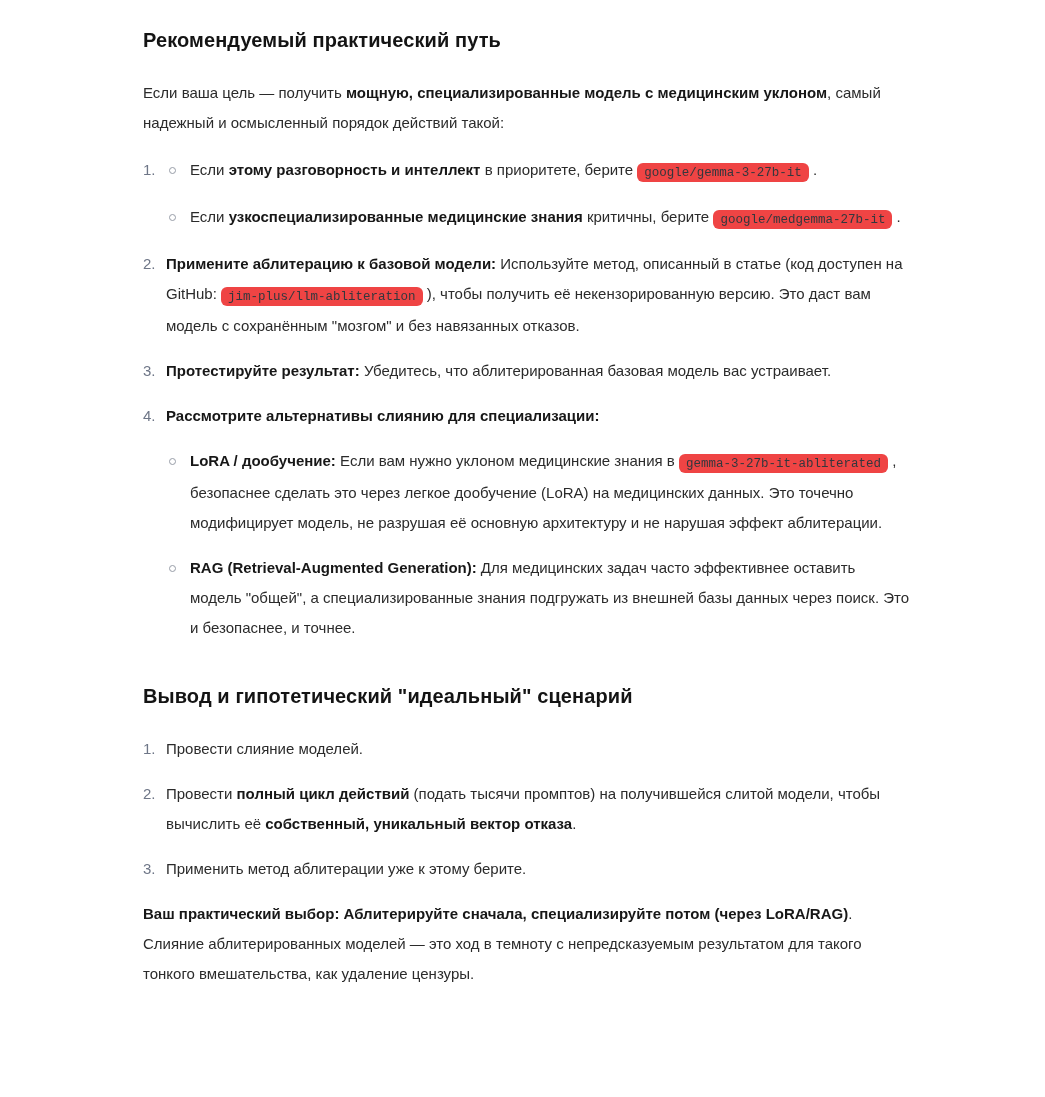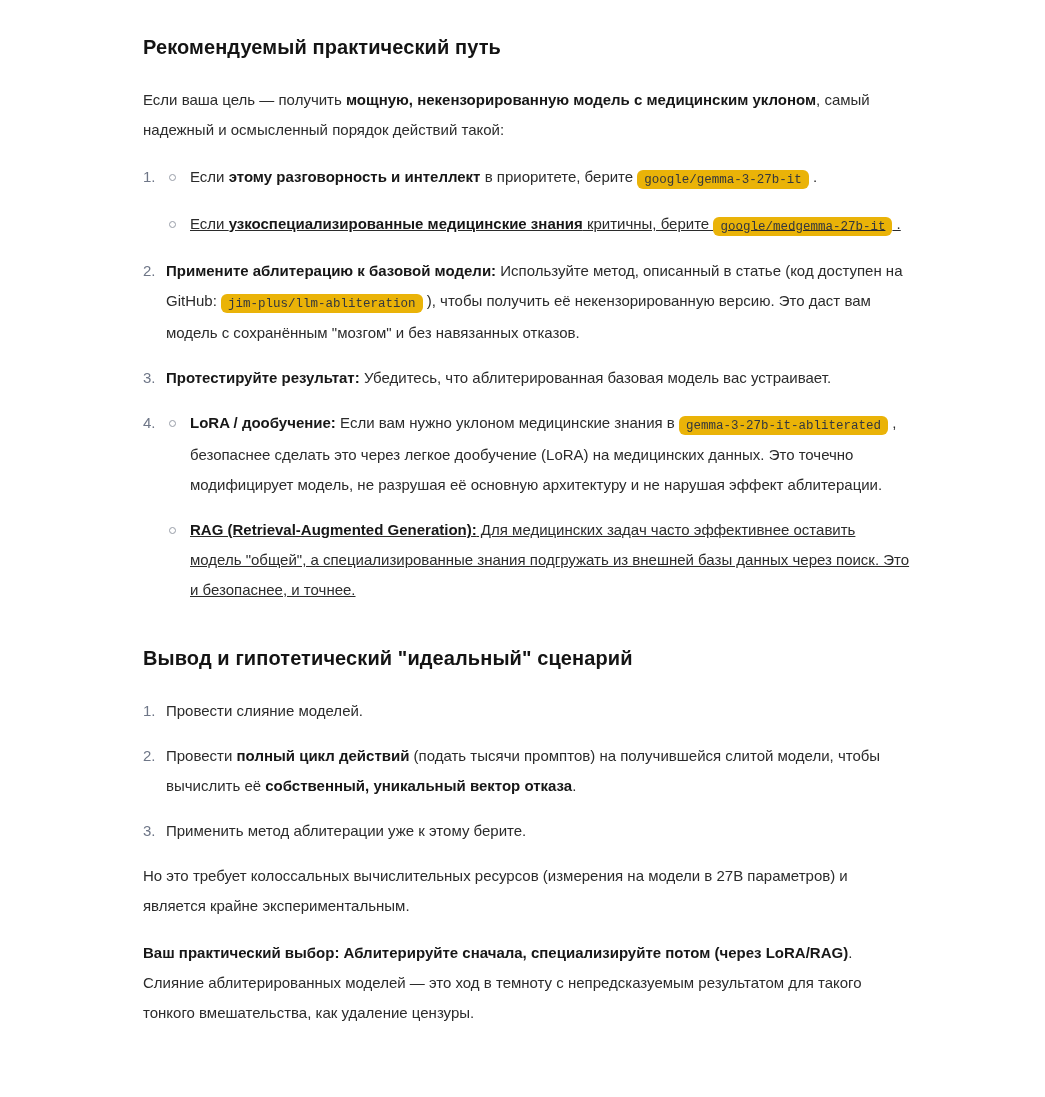--- a/index.html
+++ b/index.html
@@ -4,54 +4,54 @@
 <style>
   html,body{margin:0;padding:0;background:#ffffff;}
   .page{
     width:1045px;height:1097px;overflow:hidden;background:#ffffff;
     font-family:"Liberation Sans","DejaVu Sans",sans-serif;
     font-size:15px;color:#2b2b2b;box-sizing:border-box;
   }
   .content{width:768px;margin-left:143px;padding-top:17px;}
   .h{
     font-size:20px;font-weight:700;color:#141414;line-height:1.35;
-    margin:17px 0 24px 0;letter-spacing:.1px;
+    margin:10px 0 24px 0;letter-spacing:.1px;
   }
   .h2{margin-top:40px;}
   .para{margin:0 0 17px 0;line-height:30px;}
   .para:last-of-type{margin-bottom:0;}
   strong{font-weight:700;color:#171717;}
   .chip{
     font-family:"Liberation Mono","DejaVu Sans Mono",monospace;
-    font-size:12.5px;background:#eab308;border-radius:6px;
+    font-size:12.5px;background:#ef4444;border-radius:6px;
     padding:2.5px 7px;color:#33373d;white-space:nowrap;
   }
   .ol{margin:0 0 2px 0;}
   .oli{position:relative;padding-left:23px;margin:0 0 15px 0;}
   .num{
     position:absolute;left:0;top:0;line-height:30px;color:#6e7687;
   }
   .li-text{line-height:30px;}
   .ul{margin-top:15px;}
   .uli{position:relative;padding-left:24px;margin:0 0 15px 0;}
-  .uli:last-child{margin-bottom:0;text-decoration:underline;}
+  .uli:last-child{margin-bottom:0;}
   .dot{
     position:absolute;left:3px;top:12px;width:7px;height:7px;
     border:1.5px solid #979da7;border-radius:50%;box-sizing:border-box;
   }
 </style>
 </head>
 <body>
 
 <div class="page">
   <div class="content">
 
     <h2 class="h">Рекомендуемый практический путь</h2>
 
-    <p class="para"><span>Если ваша цель — получить </span><strong>мощную, некензорированную модель с медицинским уклоном</strong><span>, самый надежный и осмысленный порядок действий такой:</span></p>
+    <p class="para"><span>Если ваша цель — получить </span><strong>мощную, специализированные модель с медицинским уклоном</strong><span>, самый надежный и осмысленный порядок действий такой:</span></p>
 
     <div class="ol">
 
       <div class="oli">
         <span class="num">1.</span>
         <div class="ul">
           <div class="uli">
             <span class="dot"></span>
             <div class="li-text"><span>Если </span><strong>этому разговорность и интеллект</strong><span> в приоритете, берите </span><code class="chip">google/gemma-3-27b-it</code><span> .</span></div>
           </div>
@@ -67,20 +67,21 @@
         <div class="li-text"><strong>Примените аблитерацию к базовой модели:</strong><span> Используйте метод, описанный в статье (код доступен на GitHub: </span><code class="chip">jim-plus/llm-abliteration</code><span> ), чтобы получить её некензорированную версию. Это даст вам модель с сохранённым "мозгом" и без навязанных отказов.</span></div>
       </div>
 
       <div class="oli">
         <span class="num">3.</span>
         <div class="li-text"><strong>Протестируйте результат:</strong><span> Убедитесь, что аблитерированная базовая модель вас устраивает.</span></div>
       </div>
 
       <div class="oli">
         <span class="num">4.</span>
+        <div class="li-text"><strong>Рассмотрите альтернативы слиянию для специализации:</strong></div>
         <div class="ul">
           <div class="uli">
             <span class="dot"></span>
             <div class="li-text"><strong>LoRA / дообучение:</strong><span> Если вам нужно уклоном медицинские знания в </span><code class="chip">gemma-3-27b-it-abliterated</code><span> , безопаснее сделать это через легкое дообучение (LoRA) на медицинских данных. Это точечно модифицирует модель, не разрушая её основную архитектуру и не нарушая эффект аблитерации.</span></div>
           </div>
           <div class="uli">
             <span class="dot"></span>
             <div class="li-text"><strong>RAG (Retrieval-Augmented Generation):</strong><span> Для медицинских задач часто эффективнее оставить модель "общей", а специализированные знания подгружать из внешней базы данных через поиск. Это и безопаснее, и точнее.</span></div>
           </div>
         </div>
@@ -99,18 +100,17 @@
       <div class="oli">
         <span class="num">2.</span>
         <div class="li-text"><span>Провести </span><strong>полный цикл действий</strong><span> (подать тысячи промптов) на получившейся слитой модели, чтобы вычислить её </span><strong>собственный, уникальный вектор отказа</strong><span>.</span></div>
       </div>
       <div class="oli">
         <span class="num">3.</span>
         <div class="li-text"><span>Применить метод аблитерации уже к этому берите.</span></div>
       </div>
     </div>
 
-    <p class="para"><span>Но это требует колоссальных вычислительных ресурсов (измерения на модели в 27B параметров) и является крайне экспериментальным.</span></p>
 
     <p class="para"><strong>Ваш практический выбор: Аблитерируйте сначала, специализируйте потом (через LoRA/RAG)</strong><span>. Слияние аблитерированных моделей — это ход в темноту с непредсказуемым результатом для такого тонкого вмешательства, как удаление цензуры.</span></p>
 
   </div>
 </div>
 
 </body></html>

